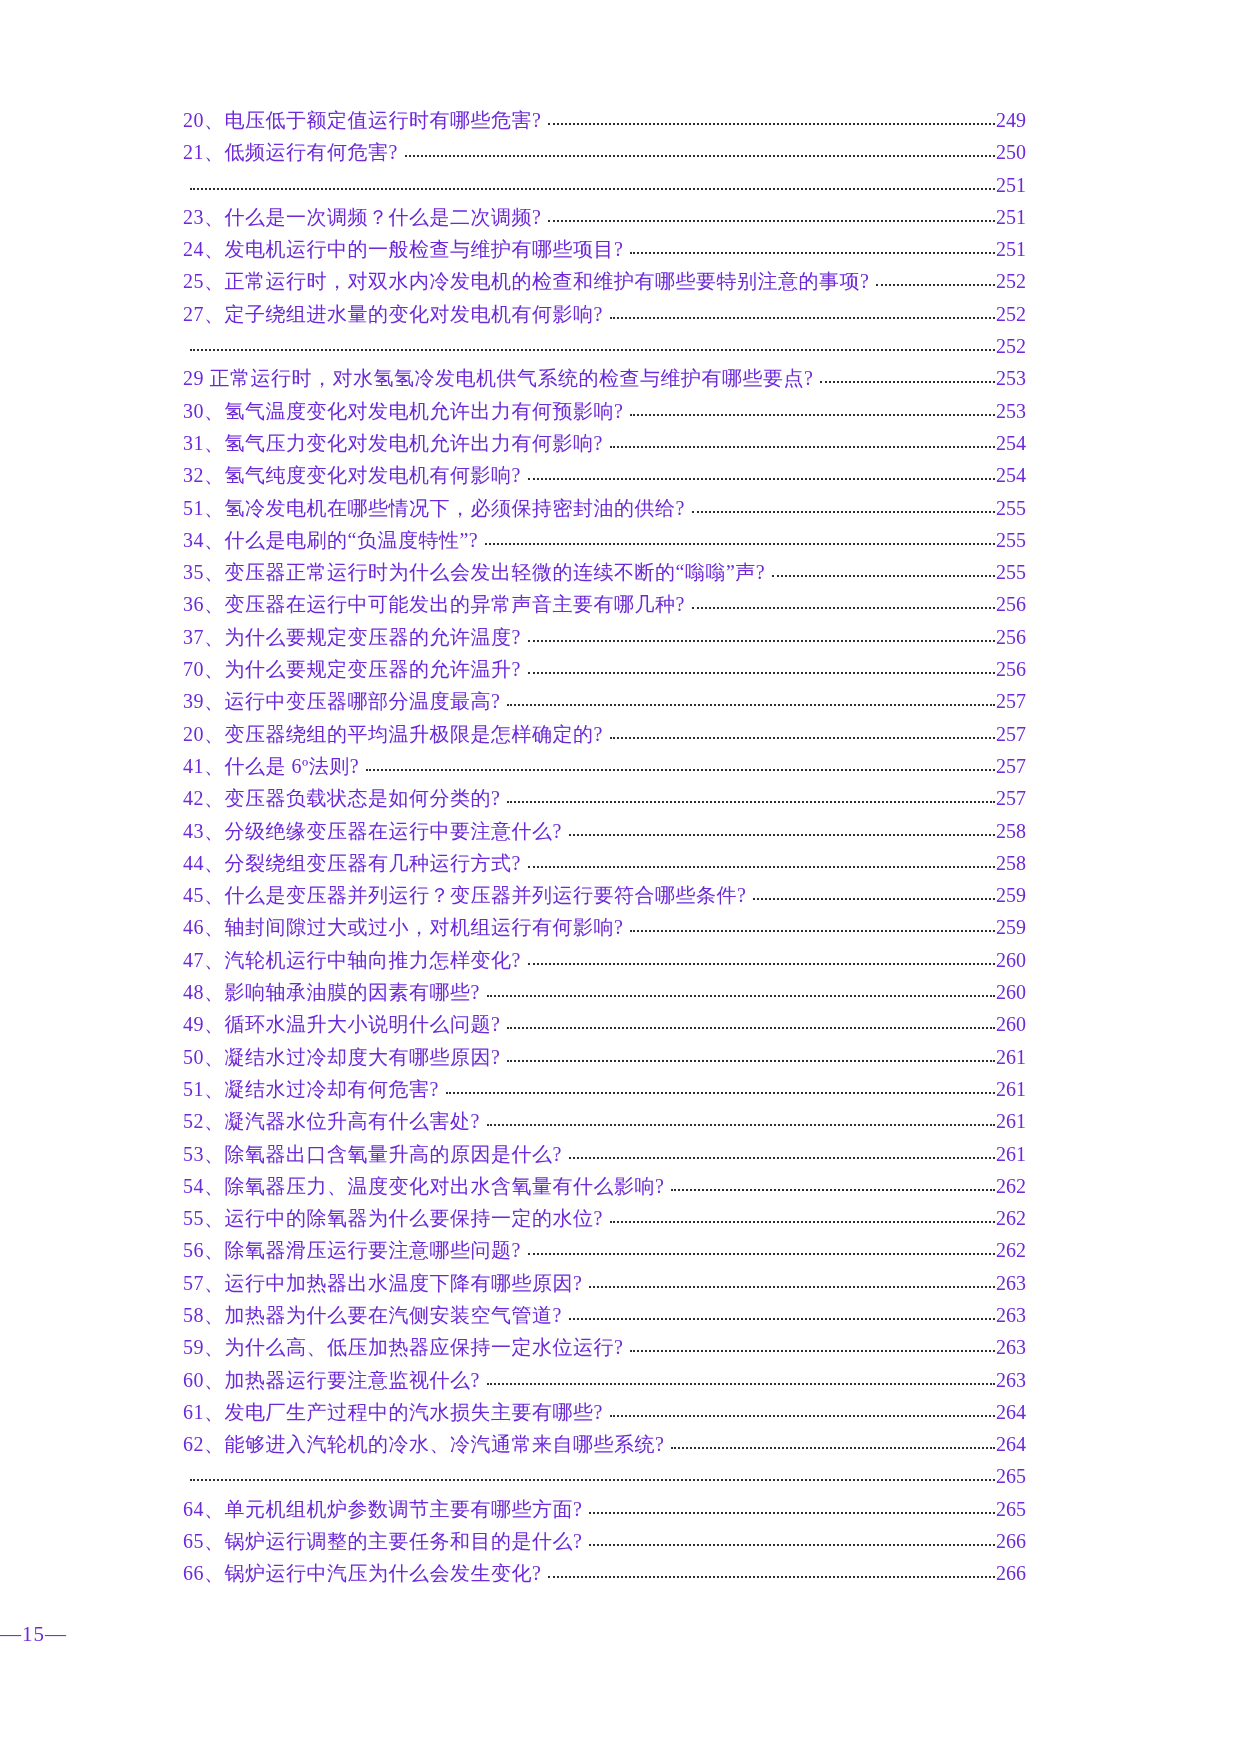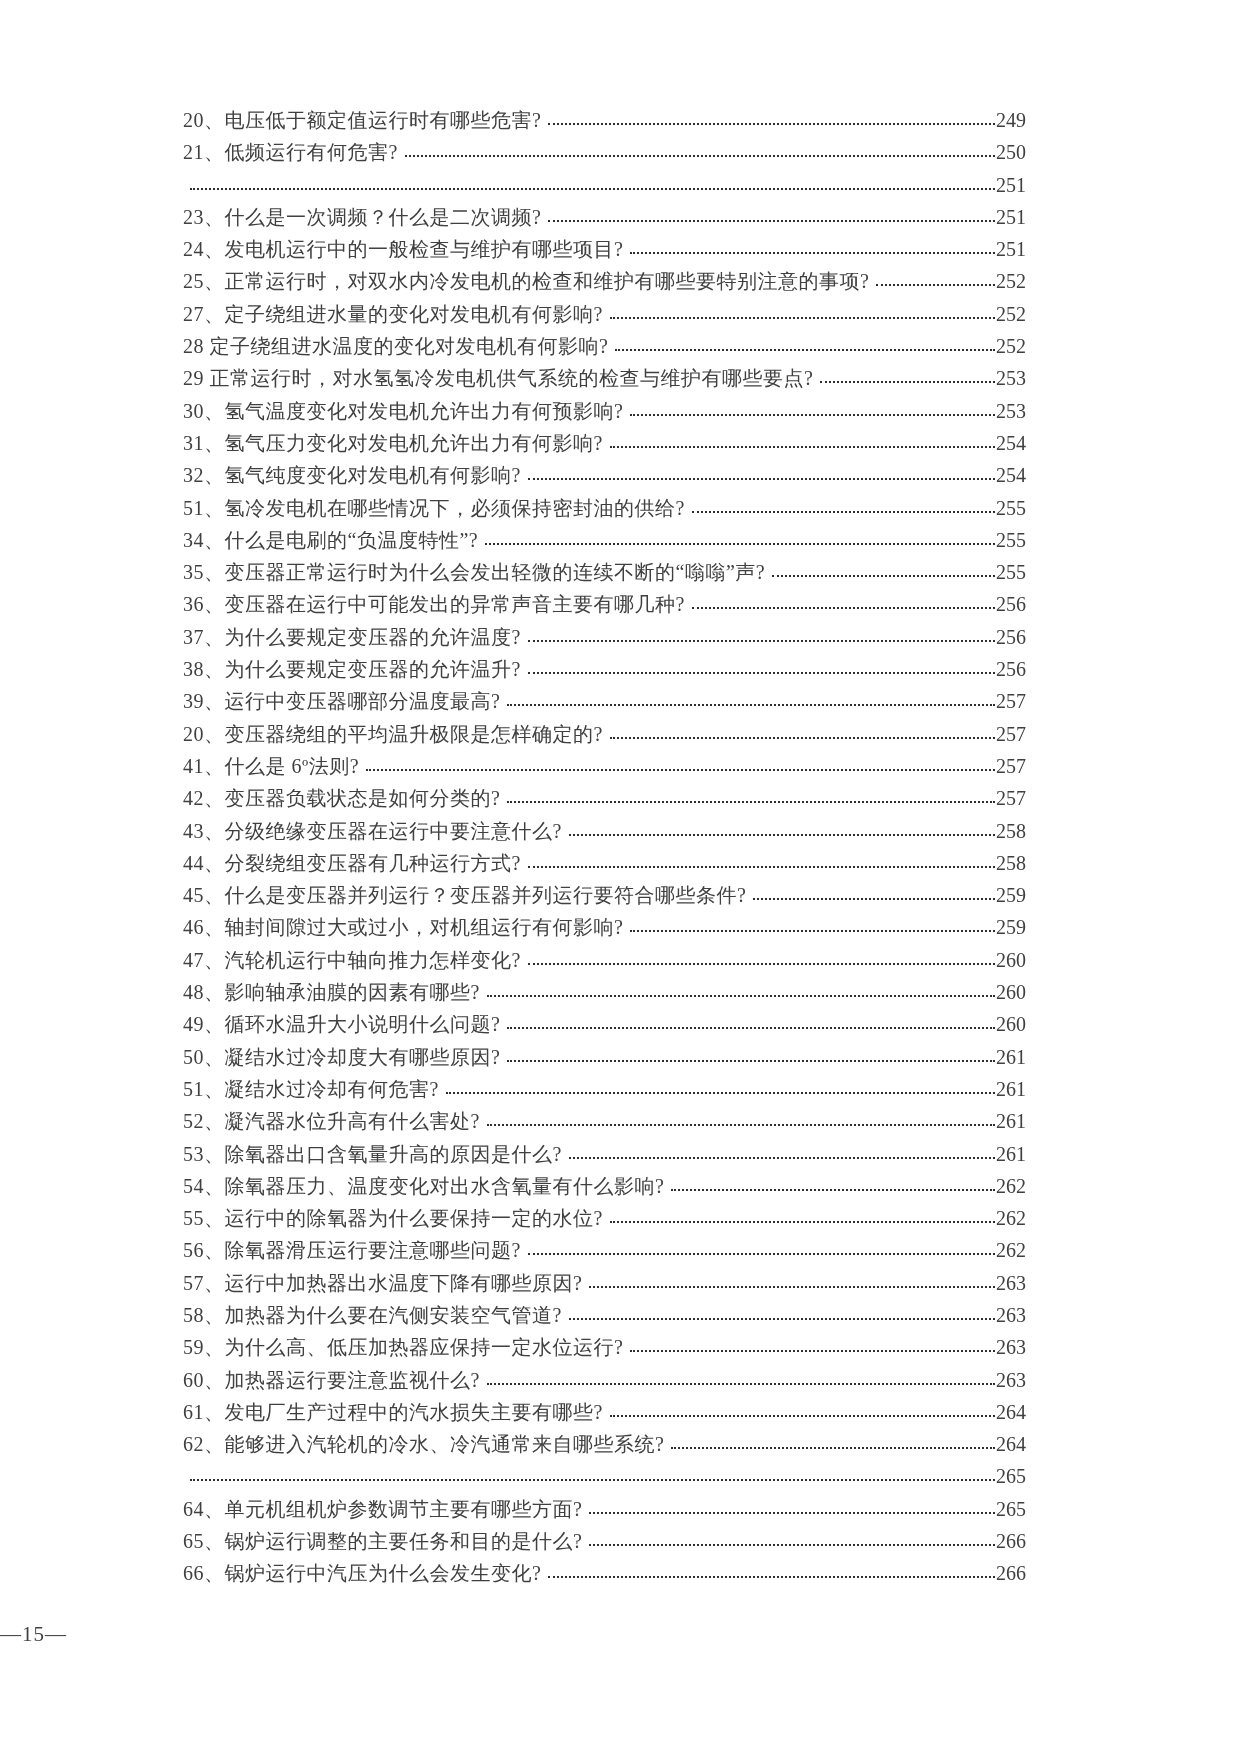--- a/index.html
+++ b/index.html
@@ -7,21 +7,21 @@
     padding: 0;
     background: #ffffff;
   }
   #page {
     position: relative;
     width: 1240px;
     height: 1754px;
     background: #ffffff;
     overflow: hidden;
     font-family: "Liberation Serif", "DejaVu Serif", serif;
-    color: #404040;
+    color: #6d28d9;
   }
   .toc {
     position: absolute;
     left: 183px;
     top: 104px;
     width: 849px;
   }
   .toc-row {
     display: flex;
     align-items: baseline;
@@ -89,21 +89,20 @@
         <span class="toc-label">25、正常运行时，对双水内冷发电机的检查和维护有哪些要特别注意的事项?</span>
         <span class="leader"></span>
         <span class="toc-page">252</span>
       </div>
       <div class="toc-row">
         <span class="toc-label">27、定子绕组进水量的变化对发电机有何影响?</span>
         <span class="leader"></span>
         <span class="toc-page">252</span>
       </div>
       <div class="toc-row">
-        <span class="toc-label">28 定子绕组进水温度的变化对发电机有何影响?</span>
         <span class="leader"></span>
         <span class="toc-page">252</span>
       </div>
       <div class="toc-row">
         <span class="toc-label">29 正常运行时，对水氢氢冷发电机供气系统的检查与维护有哪些要点?</span>
         <span class="leader"></span>
         <span class="toc-page">253</span>
       </div>
       <div class="toc-row">
         <span class="toc-label">30、氢气温度变化对发电机允许出力有何预影响?</span>
@@ -139,21 +138,21 @@
         <span class="toc-label">36、变压器在运行中可能发出的异常声音主要有哪几种?</span>
         <span class="leader"></span>
         <span class="toc-page">256</span>
       </div>
       <div class="toc-row">
         <span class="toc-label">37、为什么要规定变压器的允许温度?</span>
         <span class="leader"></span>
         <span class="toc-page">256</span>
       </div>
       <div class="toc-row">
-        <span class="toc-label">38、为什么要规定变压器的允许温升?</span>
+        <span class="toc-label">70、为什么要规定变压器的允许温升?</span>
         <span class="leader"></span>
         <span class="toc-page">256</span>
       </div>
       <div class="toc-row">
         <span class="toc-label">39、运行中变压器哪部分温度最高?</span>
         <span class="leader"></span>
         <span class="toc-page">257</span>
       </div>
       <div class="toc-row">
         <span class="toc-label">20、变压器绕组的平均温升极限是怎样确定的?</span>

